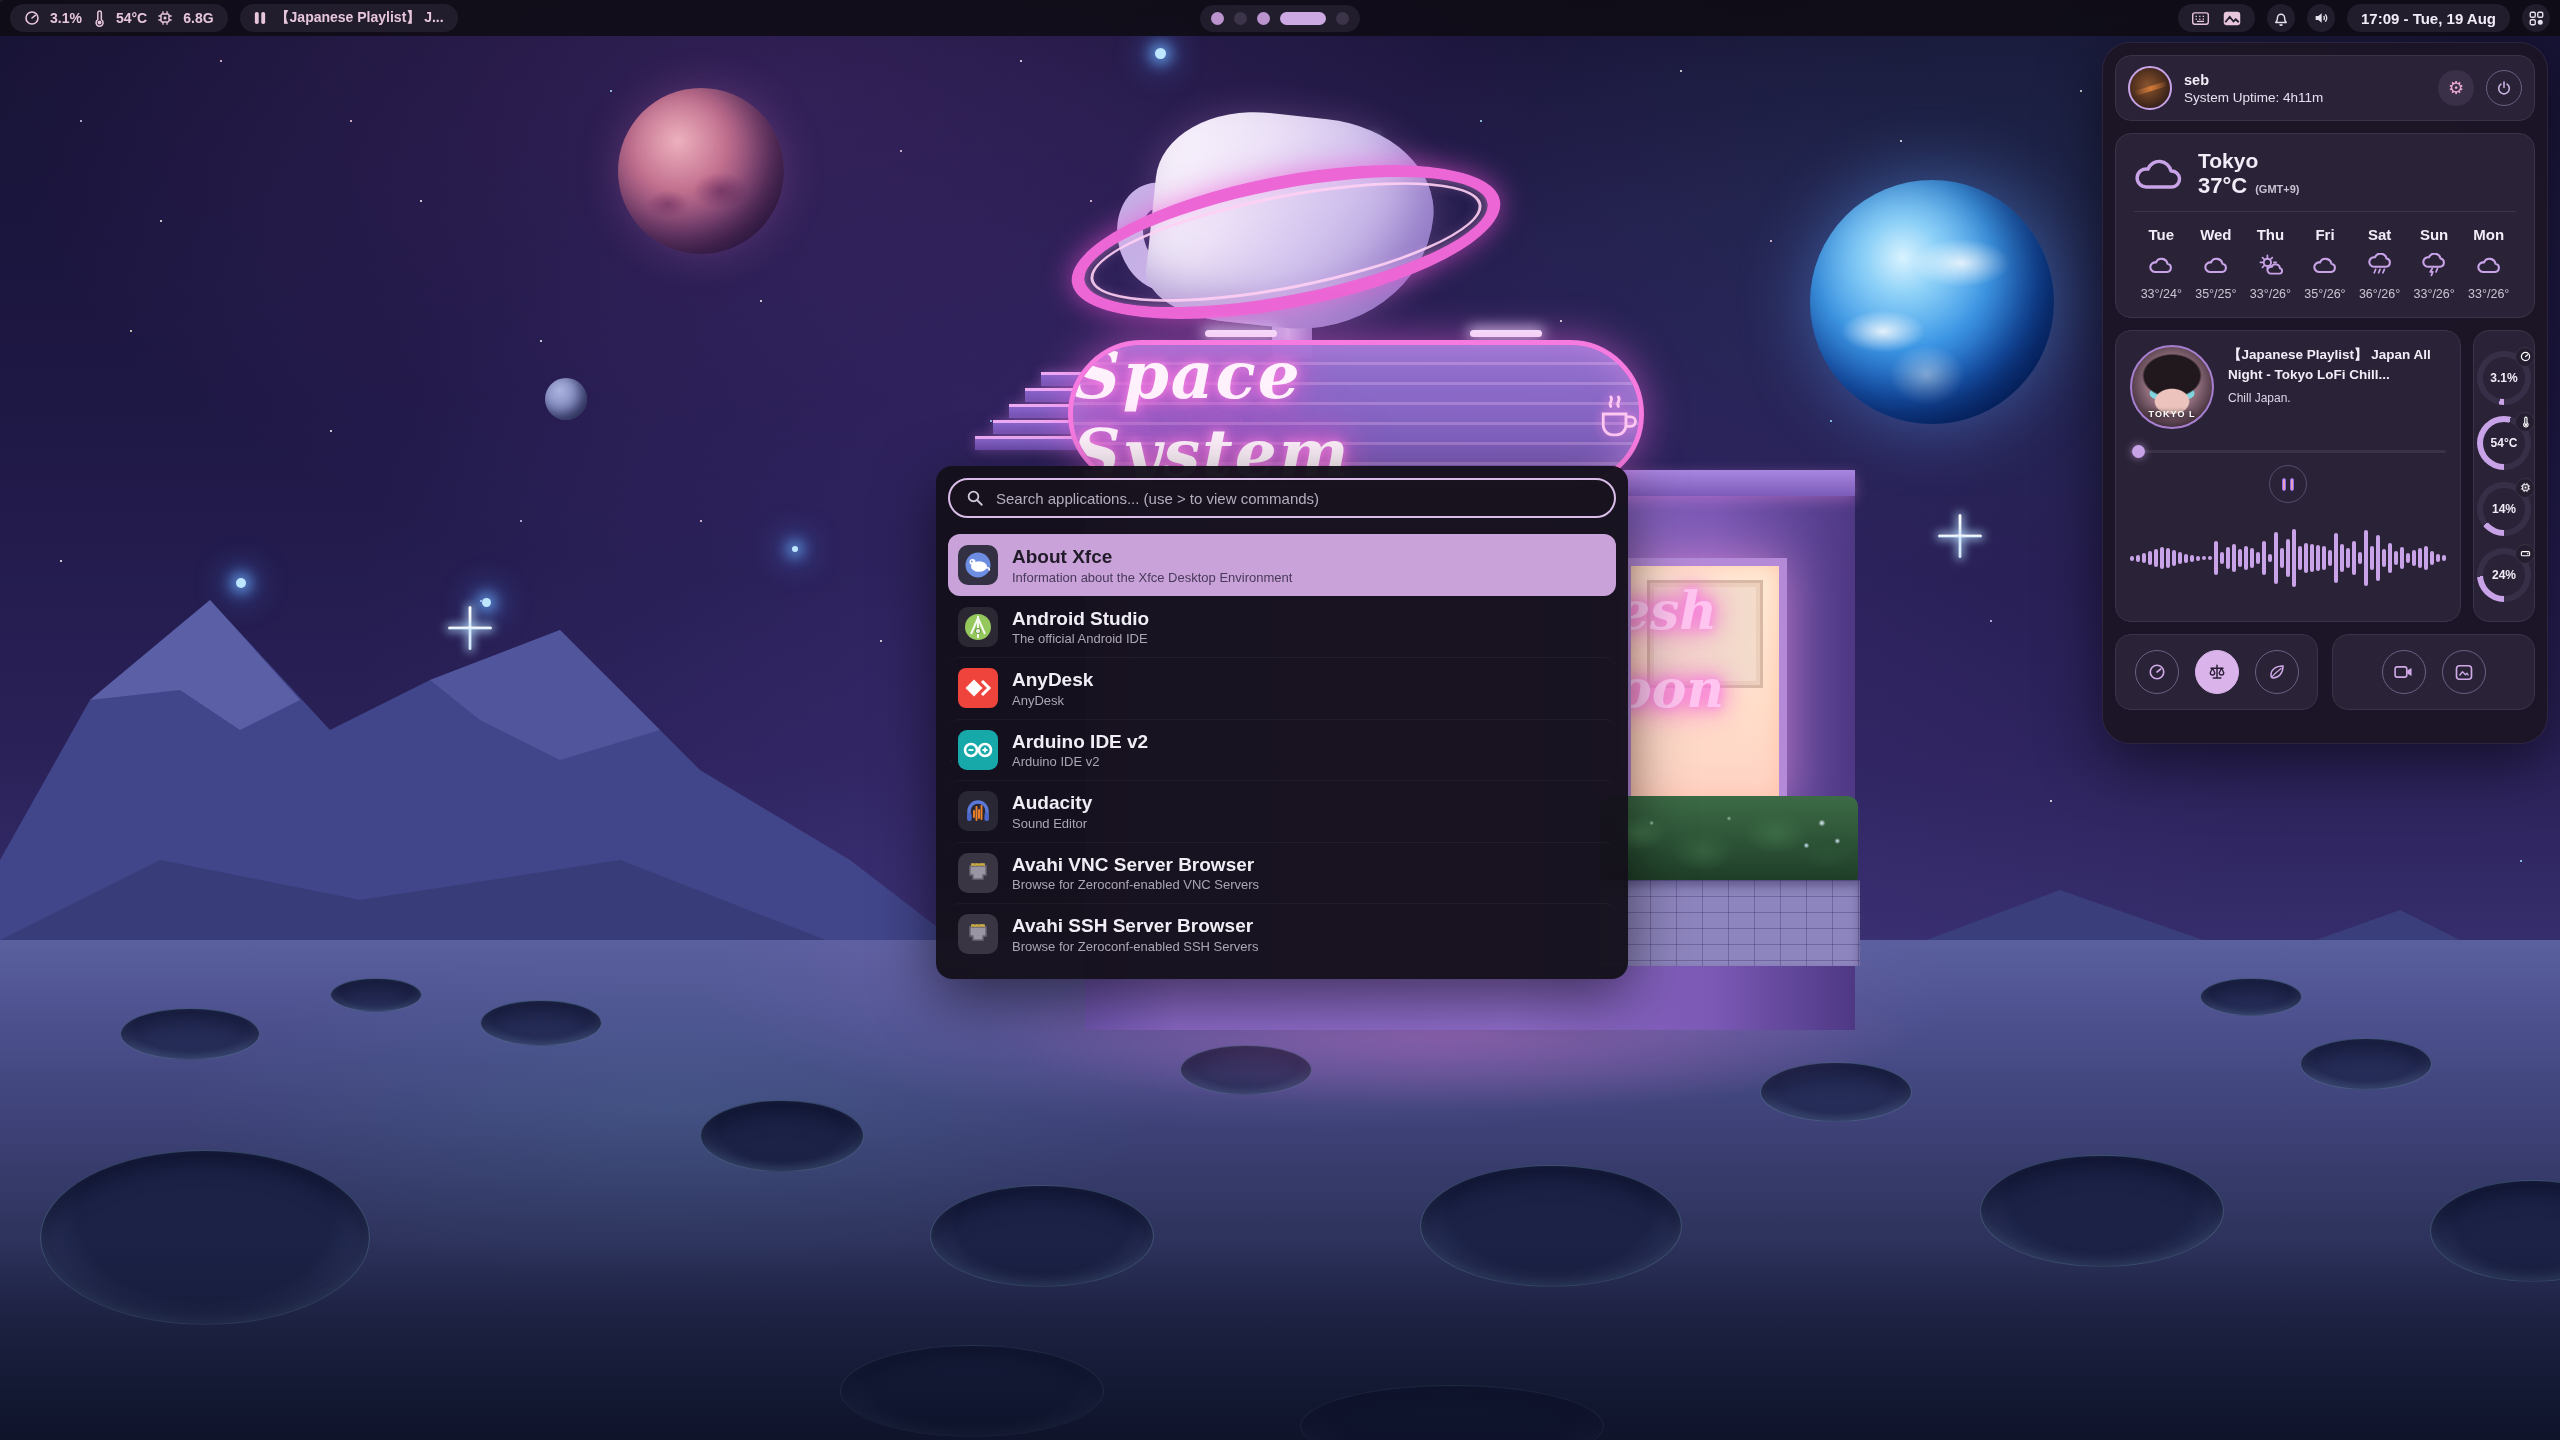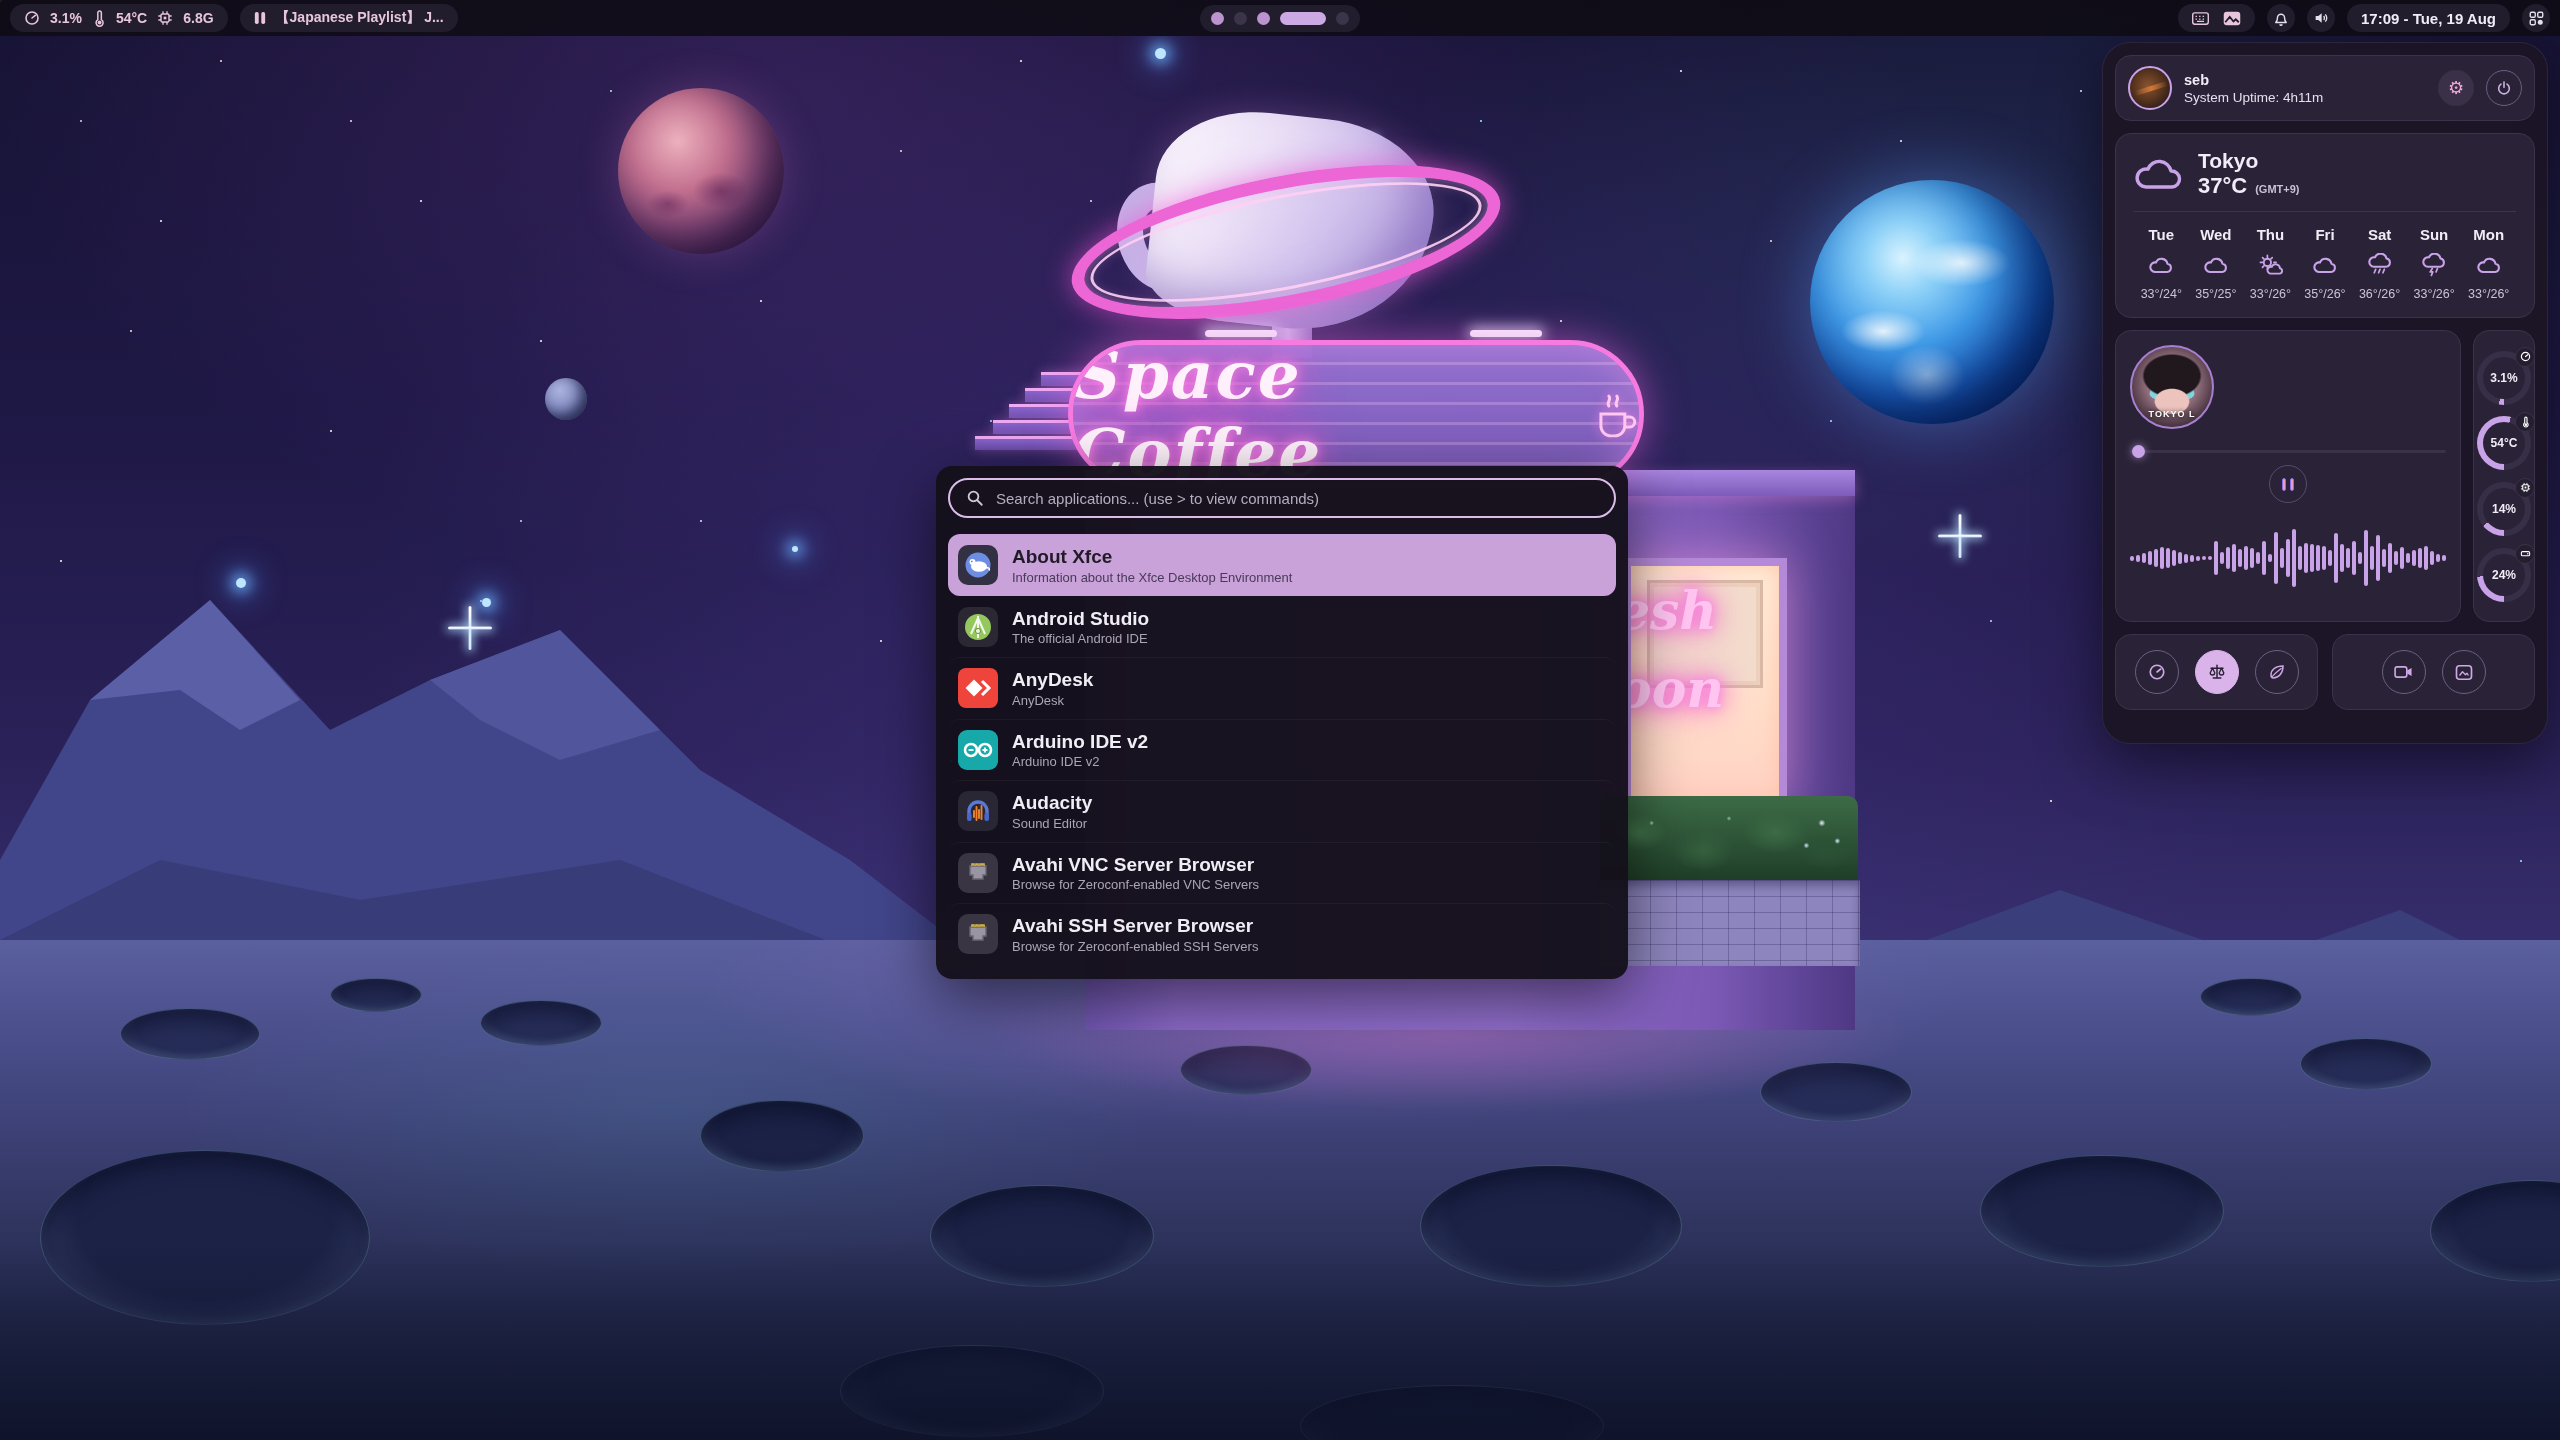--- a/index.html
+++ b/index.html
@@ -313,21 +313,21 @@
       <div style="width:156px; margin-left:18px;"></div>
       <div style="width:176px; margin-left:0;"></div>
     </div>
     <div class="cup-pedestal"></div>
     <div class="cup-handle"></div>
     <div class="cup"></div>
     <div class="saturn-ring"></div>
     <div class="sign-light" style="left:1205px; top:330px;"></div>
     <div class="sign-light" style="left:1470px; top:330px;"></div>
     <div class="sign">
-      <span class="sign-text">Space Coffee</span>
+      <span class="sign-text">Space System</span>
       <svg width="52" height="56" viewBox="0 0 52 56" style="position:relative; filter:drop-shadow(0 0 6px #ff8ae6);">
         <path d="M14 28h24v12a10 10 0 0 1-10 10h-4a10 10 0 0 1-10-10z" fill="none" stroke="#ffc8f2" stroke-width="3"></path>
         <path d="M38 31h5a5 5 0 0 1 0 10h-5" fill="none" stroke="#ffc8f2" stroke-width="3"></path>
         <path d="M22 20c-3-4 3-6 0-10 M30 20c-3-4 3-6 0-10" fill="none" stroke="#ffc8f2" stroke-width="3" stroke-linecap="round"></path>
       </svg>
     </div>
   </div>
 
   <div class="topbar">
     <div class="tb-group">
@@ -612,20 +612,24 @@
         </div>
       </div>
     </div>
 
     <div class="music-row">
       <div class="card player-card">
         <div class="player-top">
           <div class="album-art">
               <span>TOKYO L</span>
             </div>
+          <div>
+            <div class="track-title">【Japanese Playlist】 Japan All Night - Tokyo LoFi Chill...</div>
+            <div class="track-artist">Chill Japan.</div>
+          </div>
         </div>
         <div class="progress">
           <div class="progress-track"></div>
           <div class="progress-dot" style="left: calc(2.5% - 6px);"></div>
         </div>
         <div class="pause-btn">
             <i></i>
             <i></i>
           </div>
         <div class="waveform">

